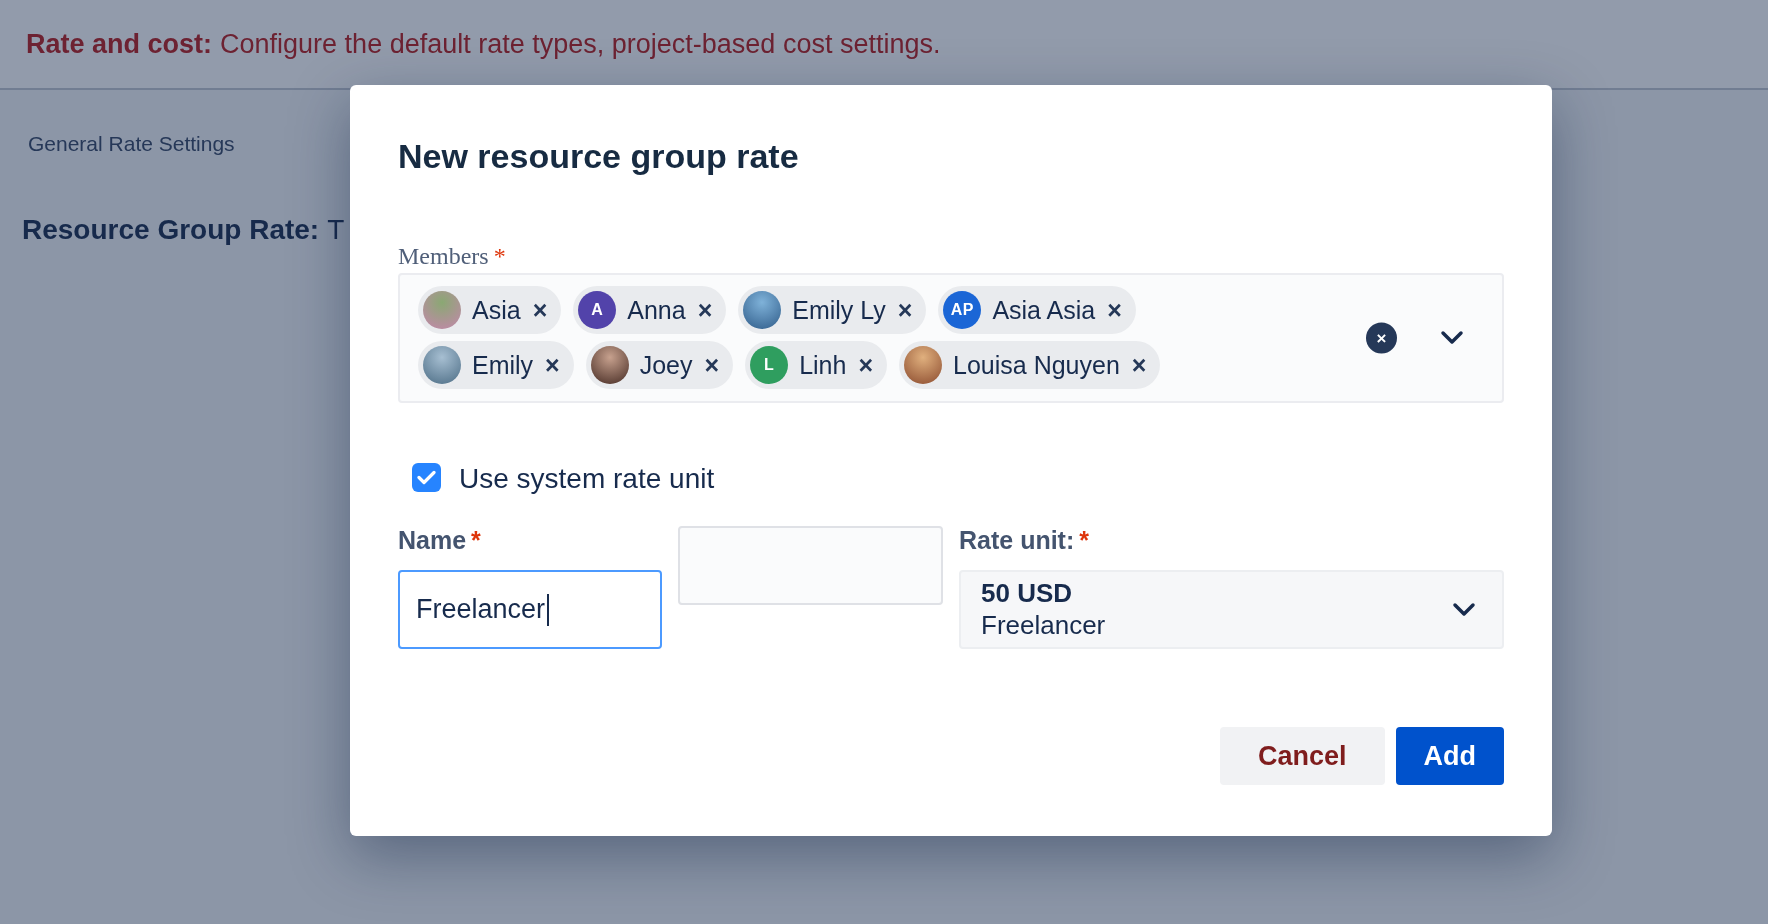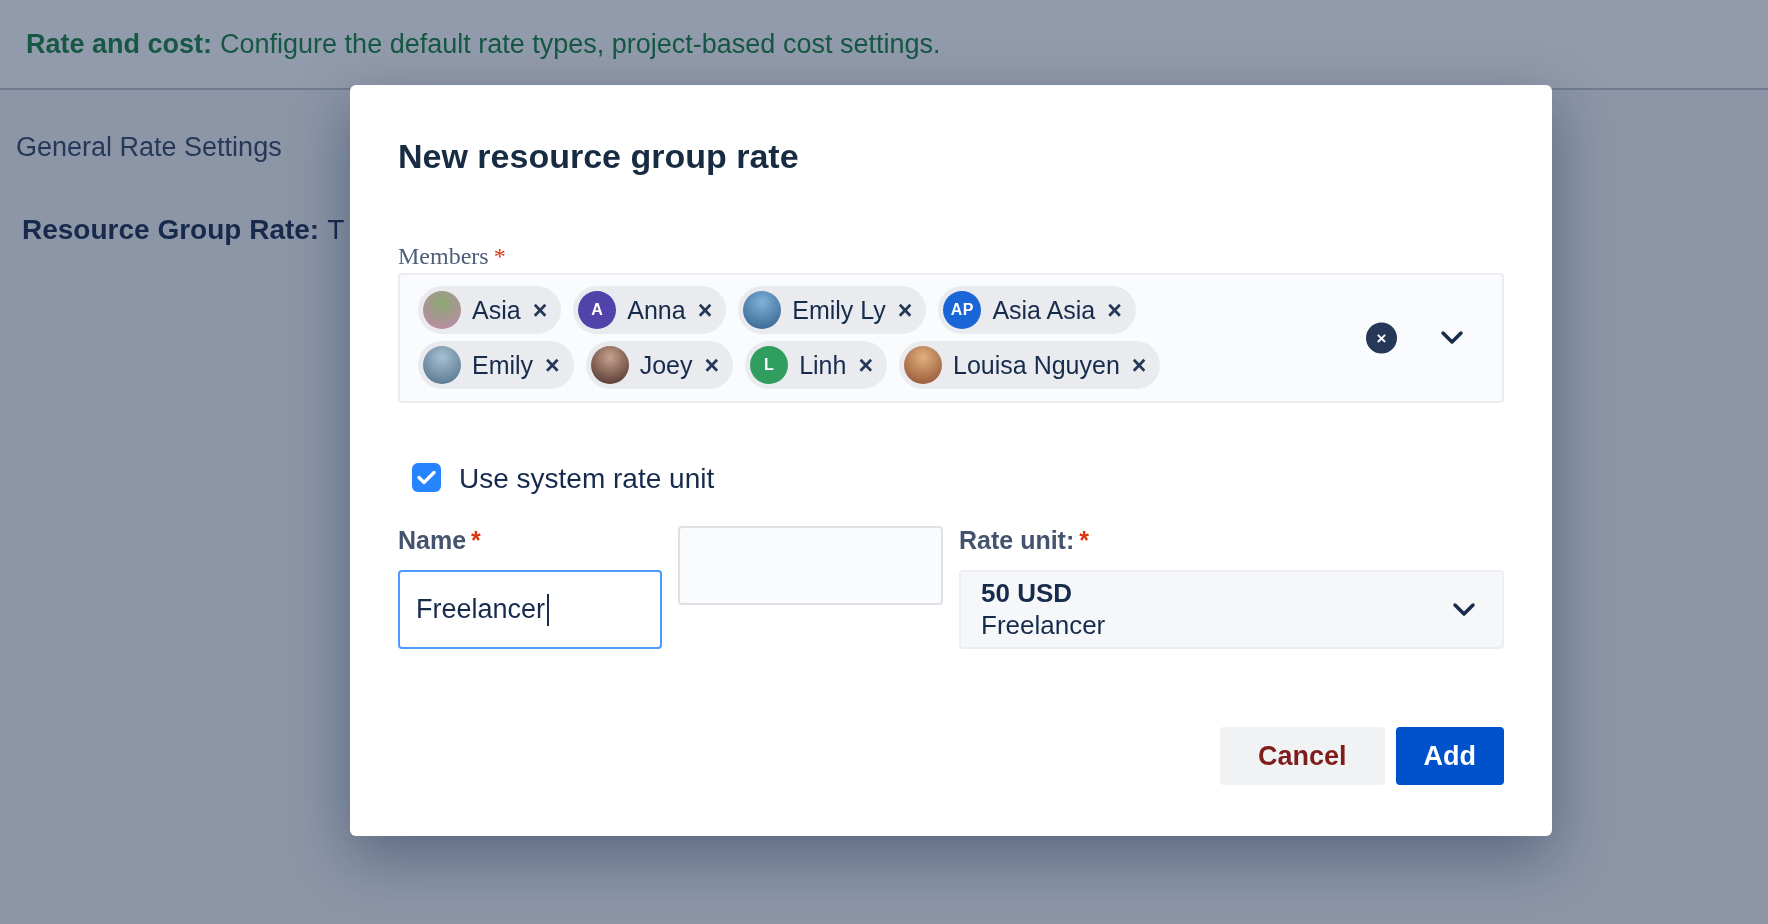--- a/index.html
+++ b/index.html
@@ -11,24 +11,24 @@
   *{box-sizing:border-box;}
   html,body{margin:0;padding:0;}
   body{
     width:1768px;height:924px;overflow:hidden;position:relative;
     font-family:"Liberation Sans",sans-serif;background:#f4f5f7;color:#172b4d;
   }
   
   .header-strip{
     position:absolute;top:0;left:0;right:0;height:90px;background:#ffffff;
     border-bottom:2px solid #c1c7d0;display:flex;align-items:center;
-    padding:0 26px;font-size:27px;color:#15803d;
+    padding:0 26px;font-size:27px;color:#b91c1c;
   }
   .header-strip b{margin-right:8px;}
-  .tabs-row{position:absolute;top:132px;left:16px;font-size:27px;color:#344563;display:flex;gap:290px;}
+  .tabs-row{position:absolute;top:132px;left:28px;font-size:21px;color:#344563;display:flex;gap:290px;}
   .tab{cursor:pointer;white-space:nowrap;}
   .section-line{position:absolute;top:214px;left:22px;font-size:28px;color:#172b4d;white-space:nowrap;}
   .section-line b{margin-right:8px;}
   .overlay{position:absolute;inset:0;background:rgba(23,43,77,0.47);}
   
   .modal{
     position:absolute;left:350px;top:85px;width:1202px;height:751px;
     background:#ffffff;border-radius:6px;box-shadow:0 20px 60px rgba(9,30,66,.4);
   }
   .modal-title{position:absolute;left:48px;top:52px;font-size:34px;font-weight:700;color:#172b42;}

